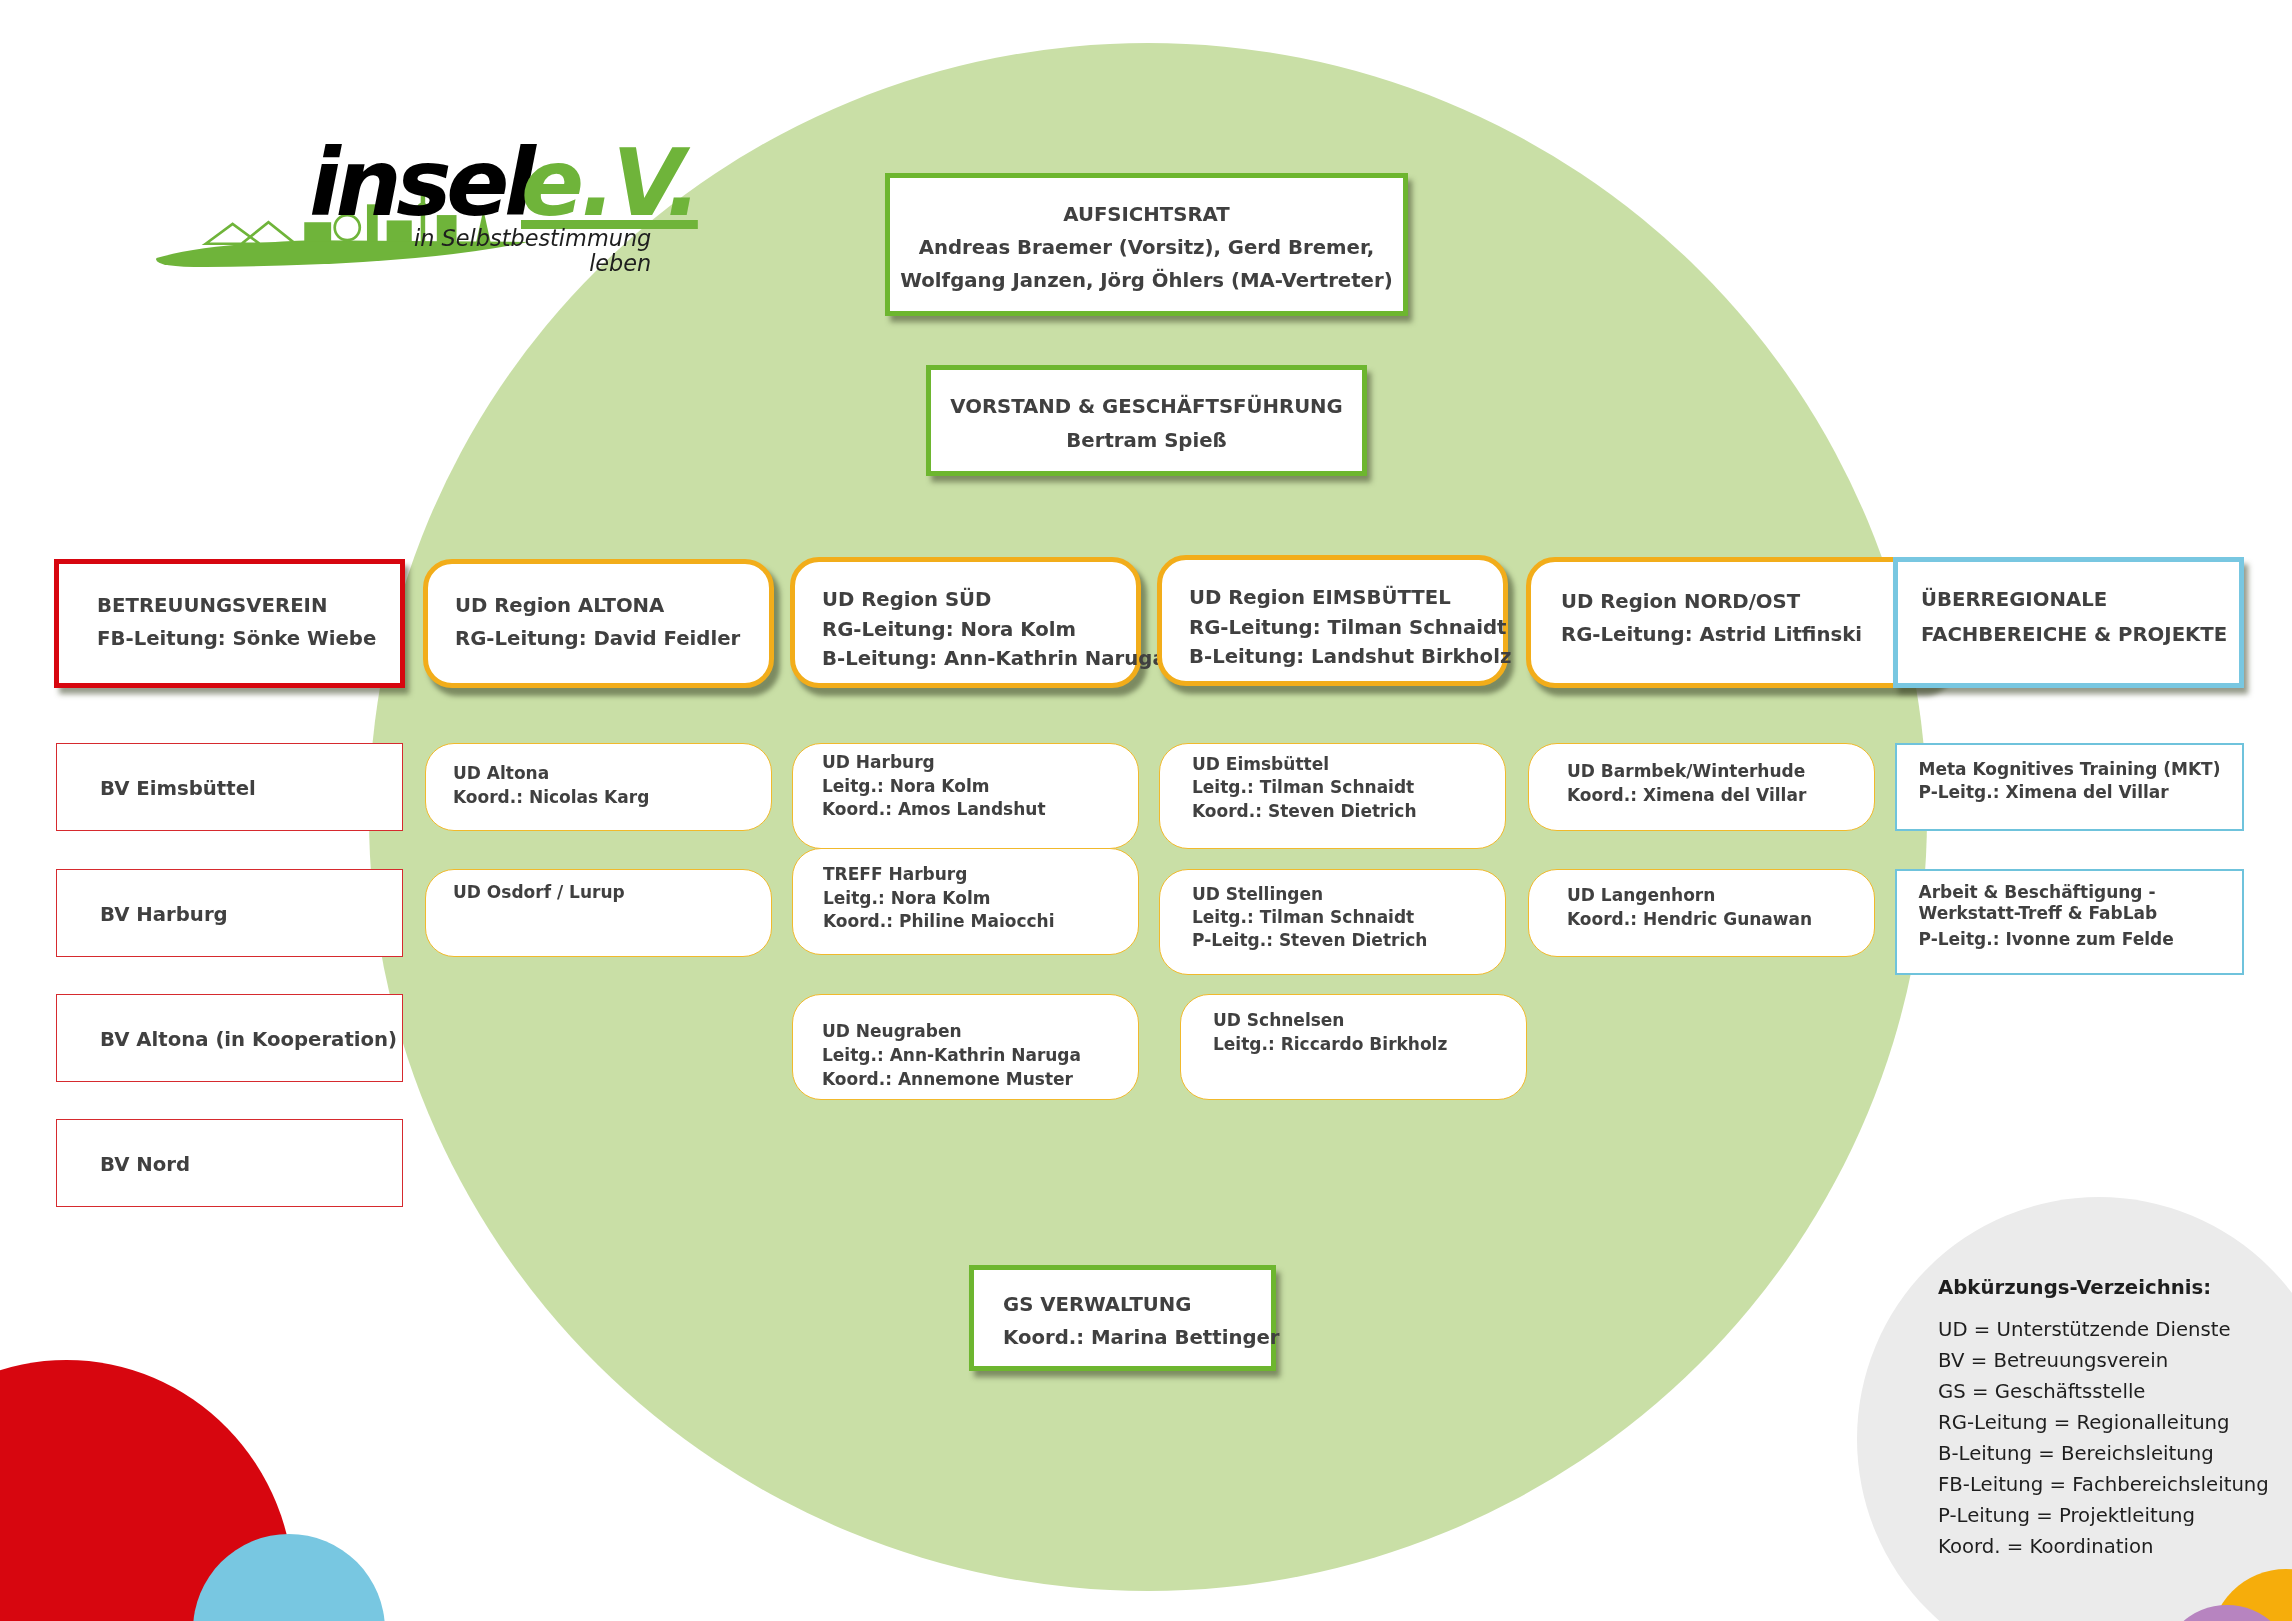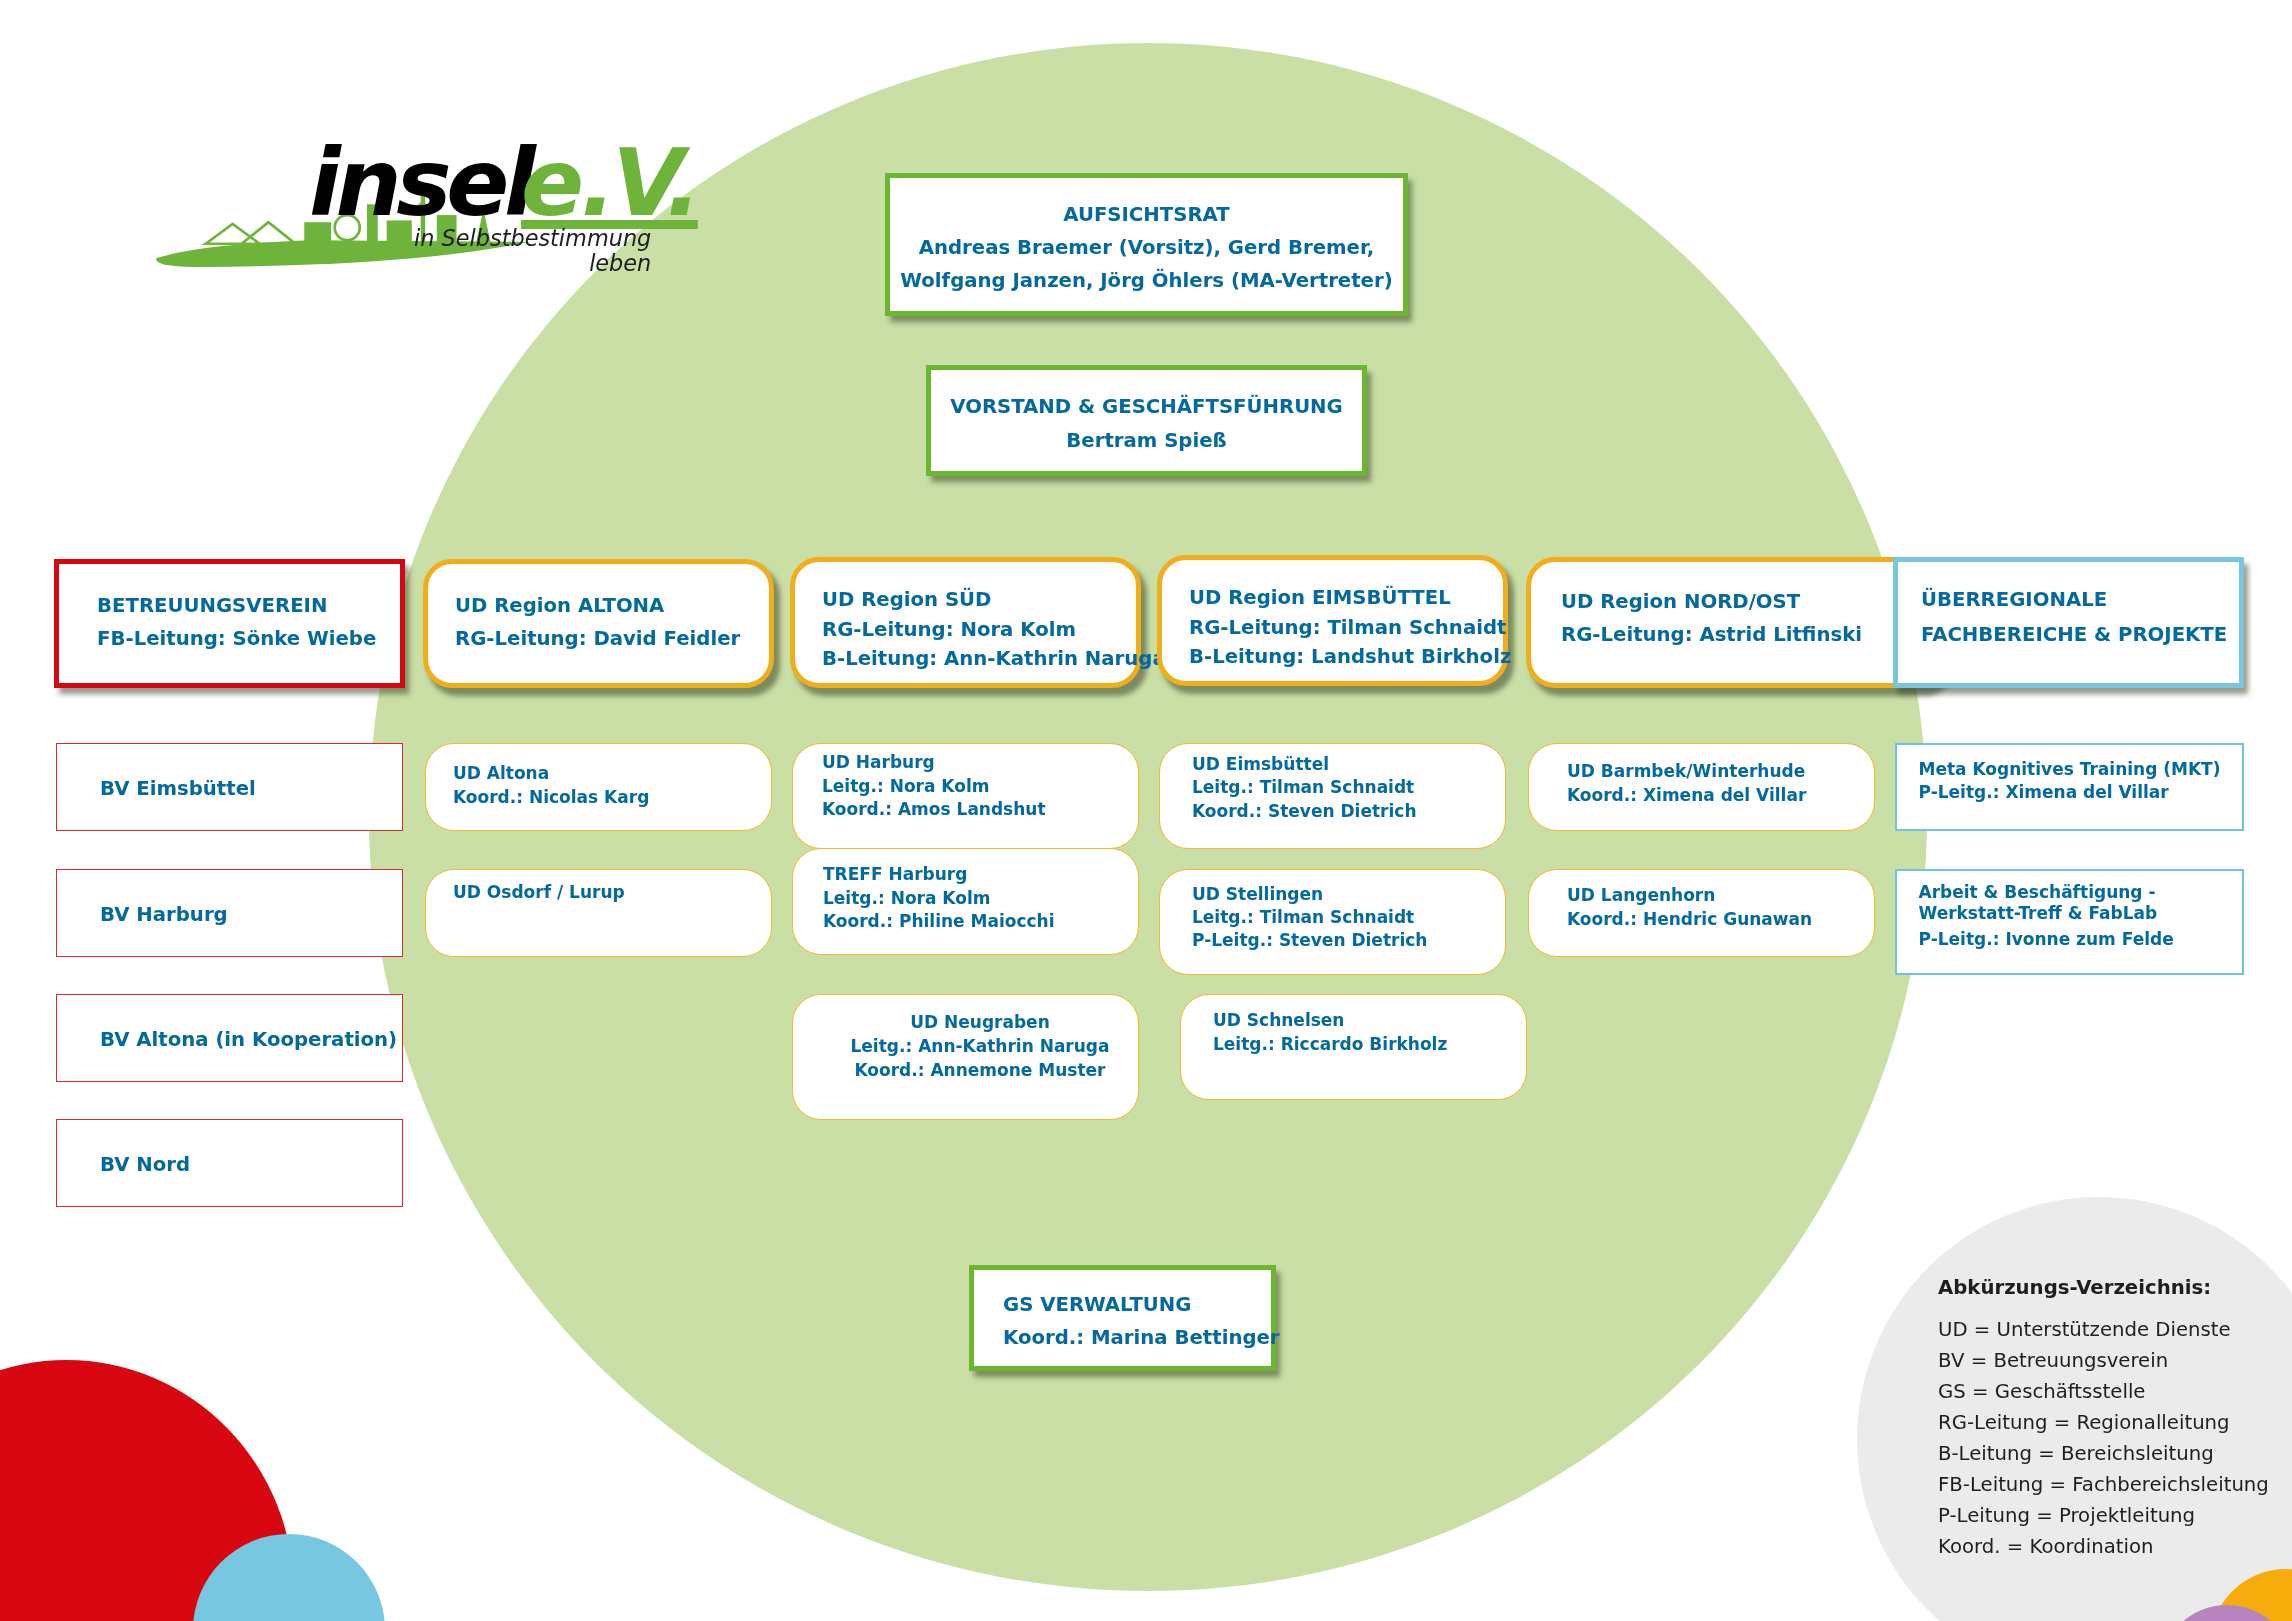--- a/index.html
+++ b/index.html
@@ -23,21 +23,21 @@
   #logo .word-insel { position: absolute; left: 157px; top: -5.4px; font-family: "DejaVu Sans", sans-serif; font-style: italic; font-weight: bold; font-size: 93px; letter-spacing: -5.4px; color: #000000; }
   #logo .word-ev { position: absolute; left: 369px; top: -5.4px; font-style: italic; font-weight: bold; font-size: 93px; letter-spacing: -3.6px; color: #6fb43a; text-decoration: underline; }
   #logo .tag1 { position: absolute; right: 19.7px; top: 91px; font-style: italic; font-size: 22.4px; color: #1e1e1e; }
   #logo .tag2 { position: absolute; right: 19.7px; top: 116px; font-style: italic; font-size: 22.4px; color: #1e1e1e; }
   #logo svg { position: absolute; left: 0; top: 54px; }
 
   
   .box {
     position: absolute; background: #fff; box-sizing: border-box;
     font-weight: bold; font-size: 19.7px; line-height: 1.5;
-    font-family: "DejaVu Sans", sans-serif; color: #0369a1;
+    font-family: "DejaVu Sans", sans-serif; color: #404040;
   }
   .box .line { display: block; white-space: nowrap; }
   .thick { border-width: 5.4px; border-style: solid; box-shadow: 5.4px 7.2px 5.4px rgba(60,70,40,0.55); }
   .thin { border-width: 1.8px; border-style: solid; }
   .green { border-color: #6db62f; }
   .red { border-color: #d7060f; }
   .orange { border-color: #f2ad1a; border-radius: 29px; }
   .blue { border-color: #78c7e1; }
   .thin.red { border-color: #d62a2e; }
   .thin.orange { border-color: #f1b92c; }
@@ -141,21 +141,21 @@
 <div class="box thin orange sm" style="left:792px; top:743px; width:347px; height:106px; padding:7.2px 0 0 29px; line-height:1.38;">
   <span class="line">UD Harburg</span>
   <span class="line">Leitg.: Nora Kolm</span>
   <span class="line">Koord.: Amos Landshut</span>
 </div>
 <div class="box thin orange sm" style="left:792px; top:848px; width:347px; height:107px; padding:14.3px 0 0 30px; line-height:1.38;">
   <span class="line">TREFF Harburg</span>
   <span class="line">Leitg.: Nora Kolm</span>
   <span class="line">Koord.: Philine Maiocchi</span>
 </div>
-<div class="box thin orange sm" style="left:792px; top:994px; width:347px; height:126px; padding:16px 0 0 29px;text-align:center;">
+<div class="box thin orange sm" style="left:792px; top:994px; width:347px; height:106px; padding:25px 0 0 29px;">
   <span class="line">UD Neugraben</span>
   <span class="line">Leitg.: Ann-Kathrin Naruga</span>
   <span class="line">Koord.: Annemone Muster</span>
 </div>
 
 <div class="box thin orange sm" style="left:1159px; top:743px; width:347px; height:106px; padding:9px 0 0 32px; line-height:1.38;">
   <span class="line">UD Eimsbüttel</span>
   <span class="line">Leitg.: Tilman Schnaidt</span>
   <span class="line">Koord.: Steven Dietrich</span>
 </div>

